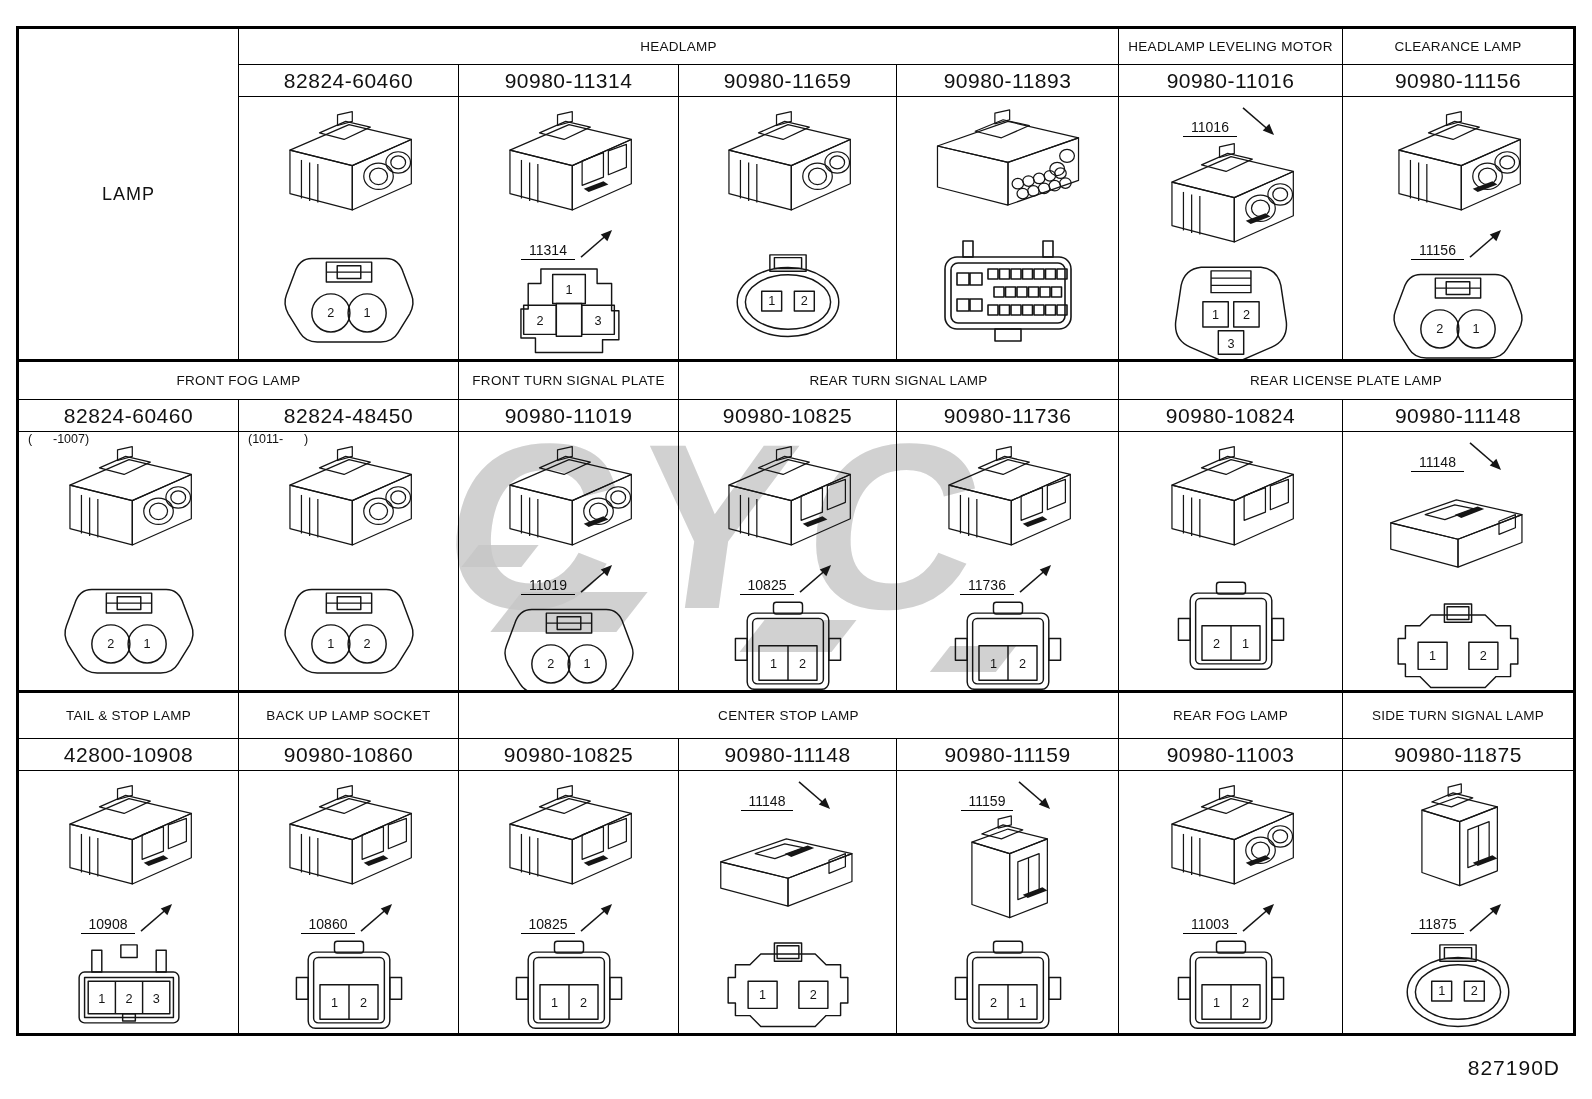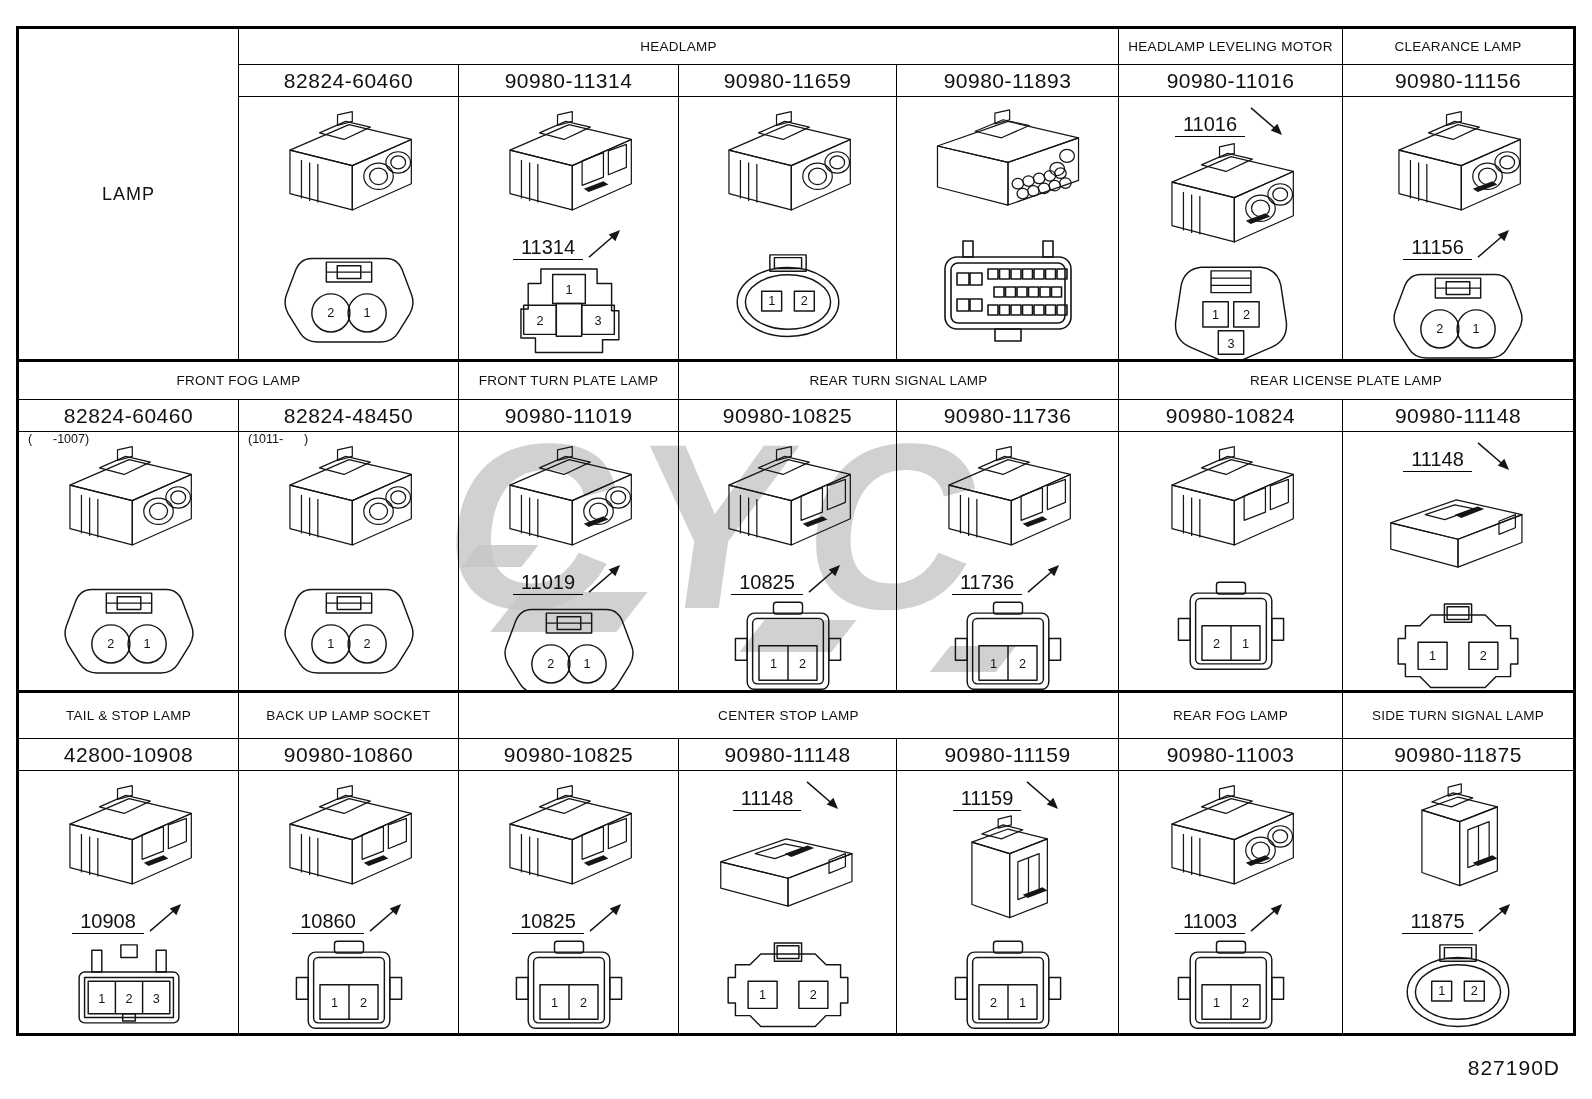--- a/index.html
+++ b/index.html
@@ -24,21 +24,21 @@
   .rowlab{display:flex;align-items:center;justify-content:center;font-size:18px;letter-spacing:1px}
   .ghead{display:flex;align-items:center;justify-content:center;text-align:center;
          font-size:13.5px;letter-spacing:.3px;border-bottom:1px solid #000;padding:2px 8px}
   .part{display:flex;align-items:center;justify-content:center;font-weight:normal;font-size:21px;
         letter-spacing:.5px;border-bottom:1px solid #000}
   .bl{border-left:1px solid #000}
   .cellimg{position:relative;display:flex;flex-direction:column;align-items:center;
            justify-content:space-between;padding:8px 4px 8px 4px;overflow:hidden}
   .note{position:absolute;top:0;left:9px;font-size:12.5px;white-space:pre}
   .draw{line-height:0;flex:0 0 auto}
-  .callout{display:flex;align-items:flex-end;gap:3px;font-size:20px;flex:0 0 auto;line-height:1}
+  .callout{display:flex;align-items:flex-end;gap:3px;font-size:14px;flex:0 0 auto;line-height:1}
   .callout .lbl{border-bottom:1px solid #000;padding:0 8px 2px}
   .callout.co-above .arr{transform:scaleY(-1)}
   .docnum{position:absolute;right:32px;top:1056px;font-size:21px;letter-spacing:1px;z-index:1}
 </style>
 </head>
 <body>
 
 <div class="wm">
   <div class="wm-t">CYC</div>
   <div class="wm-s s1"></div>
@@ -261,21 +261,21 @@
             <rect x="62" y="24" width="26" height="14"></rect>
     <circle cx="55" cy="76" r="21"></circle>
             <circle cx="95" cy="76" r="21"></circle>
             <text x="55" y="81" text-anchor="middle" font-size="14" fill="#151515" stroke="none" font-family="Liberation Sans,sans-serif">2</text>
             <text x="95" y="81" text-anchor="middle" font-size="14" fill="#151515" stroke="none" font-family="Liberation Sans,sans-serif">1</text>
           </svg></div>
       </div>
     </div>
   <div class="section sep" style="grid-template-columns: 219px 220px 220px 218px 222px 224px 231px; grid-template-rows: 38px 32px 258px;">
       <div class="ghead" style="grid-area: 1 / 1 / auto / span 2;">FRONT FOG LAMP</div>
-      <div class="ghead bl" style="grid-area: 1 / 3 / auto / span 1;">FRONT TURN PLATE LAMP</div>
+      <div class="ghead bl" style="grid-area: 1 / 3 / auto / span 1;">FRONT TURN SIGNAL PLATE</div>
       <div class="ghead bl" style="grid-area: 1 / 4 / auto / span 2;">REAR TURN SIGNAL LAMP</div>
       <div class="ghead bl" style="grid-area: 1 / 6 / auto / span 2;">REAR LICENSE PLATE LAMP</div>
       <div class="part" style="grid-area: 2 / 1;">82824-60460</div>
       <div class="cellimg" style="grid-area: 3 / 1;">
         <div class="note">(      -1007)</div>
         <div class="draw"><svg width="164" height="123" viewBox="0 0 200 150" fill="none" stroke="#151515" stroke-width="1.5" stroke-linejoin="round">
             <polygon points="86,12 104,8 104,20 86,25"></polygon>
             <polygon points="64,34 96,20 126,27 94,42"></polygon>
   <polygon points="28,55 100,24 176,42 104,74"></polygon>
             <polygon points="104,74 176,42 176,96 104,128"></polygon>

